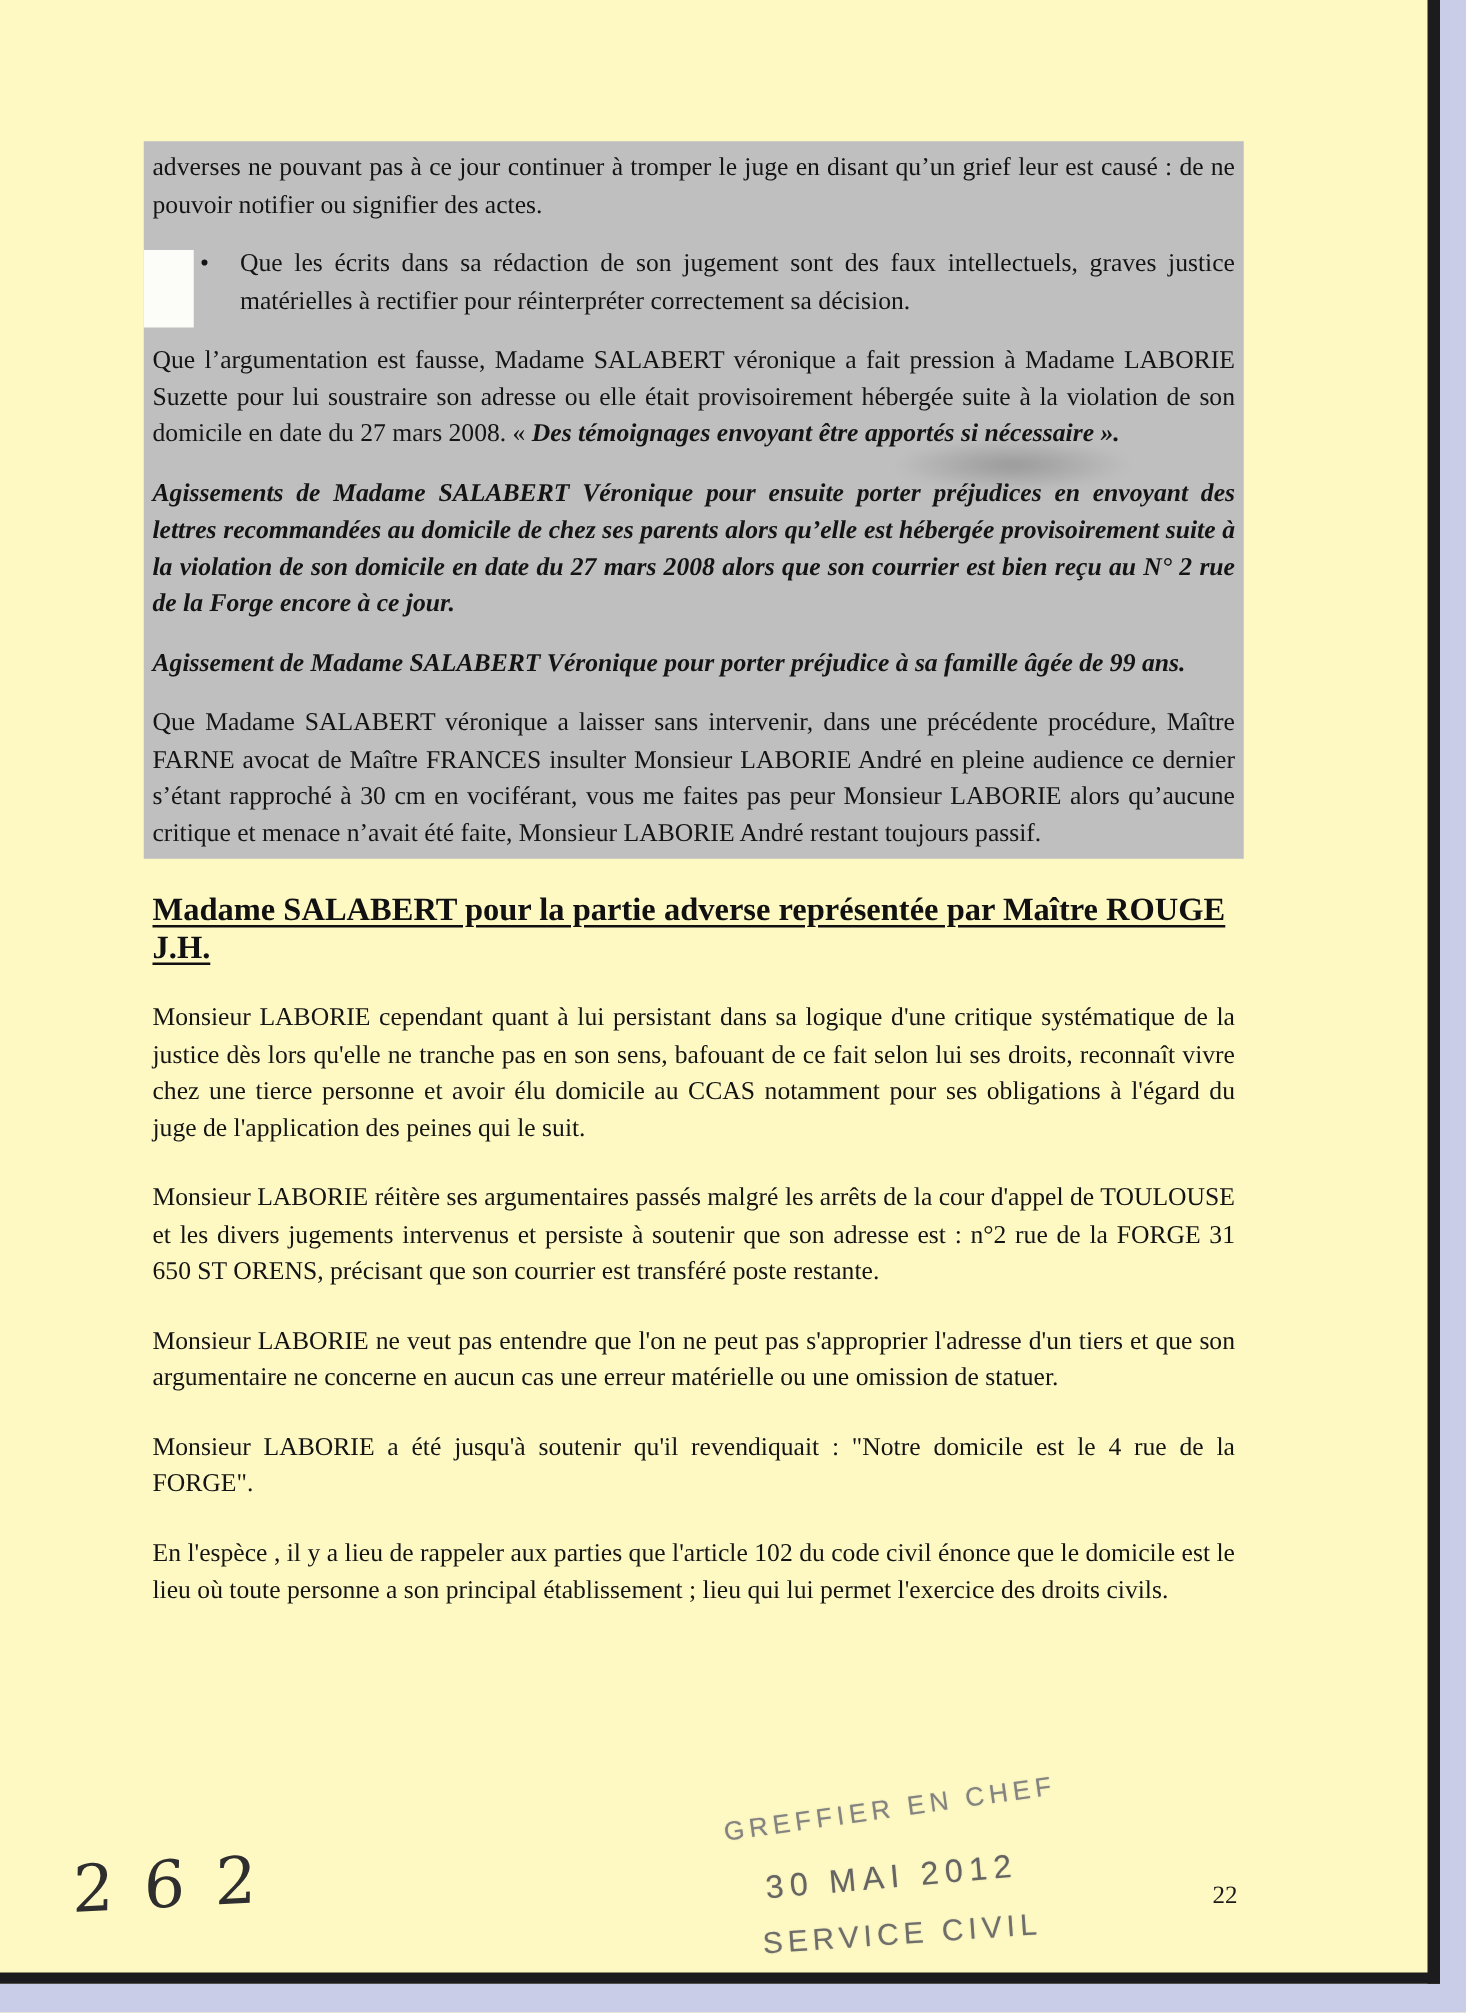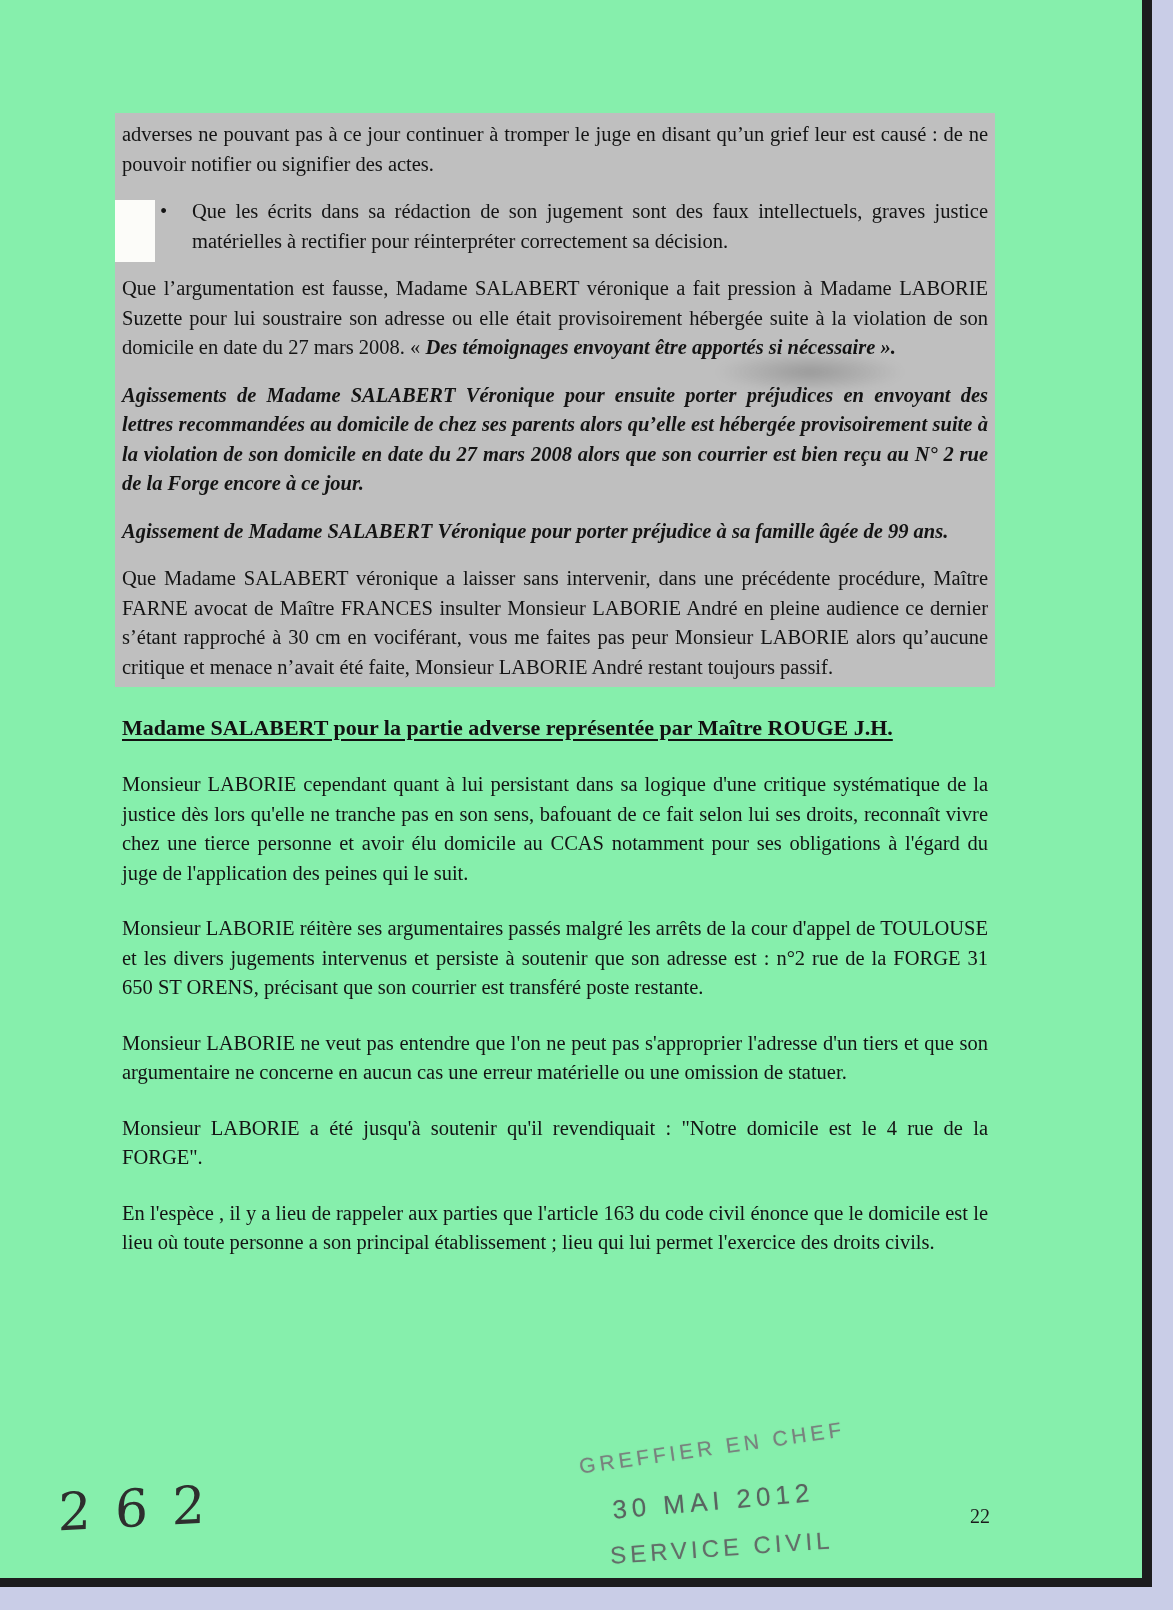--- a/index.html
+++ b/index.html
@@ -7,21 +7,21 @@
   body {
     width: 1173px; height: 1610px;
     background: #c9cde7;
     font-family: "Liberation Serif", serif;
     position: relative;
     overflow: hidden;
   }
   .page {
     position: absolute; top: 0; left: 0;
     width: 1152px; height: 1587px;
-    background: #86efac;
+    background: #fef9c3;
     border-right: 10px solid #1c1c1e;
     border-bottom: 9px solid #1c1c1e;
   }
   .content {
     position: absolute; left: 122px; top: 0;
     width: 866px;
   }
   p {
     margin: 0 0 18px 0;
     font-size: 20.5px;
@@ -56,21 +56,21 @@
   .bullet-glyph {
     width: 32px; flex: none;
     font-size: 20.5px; line-height: 29.5px; color: #141414;
   }
   .bullet-text {
     font-size: 20.5px; line-height: 29.5px;
     text-align: justify; color: #141414;
   }
   .bi { font-weight: bold; font-style: italic; }
   .heading {
-    font-size: 22px;
+    font-size: 26px;
     font-weight: bold;
     color: #111;
     text-decoration: underline;
     text-decoration-thickness: 2px;
     text-underline-offset: 4px;
     margin: 26px 0 27px 0;
     line-height: 30px;
   }
   .body-para { margin-bottom: 26px; }
   .stamp {
@@ -146,21 +146,21 @@
     <h2 class="heading">Madame SALABERT pour la partie adverse représentée par Maître ROUGE J.H.</h2>
 
     <p class="body-para">Monsieur LABORIE cependant quant à lui persistant dans sa logique d'une critique systématique de la justice dès lors qu'elle ne tranche pas en son sens, bafouant de ce fait selon lui ses droits, reconnaît vivre chez une tierce personne et avoir élu domicile au CCAS notamment pour ses obligations à l'égard du juge de l'application des peines qui le suit.</p>
 
     <p class="body-para">Monsieur LABORIE réitère ses argumentaires passés malgré les arrêts de la cour d'appel de TOULOUSE et les divers jugements intervenus et persiste à soutenir que son adresse est : n°2 rue de la FORGE 31 650 ST ORENS, précisant que son courrier est transféré poste restante.</p>
 
     <p class="body-para">Monsieur LABORIE ne veut pas entendre que l'on ne peut pas s'approprier l'adresse d'un tiers et que son argumentaire ne concerne en aucun cas une erreur matérielle ou une omission de statuer.</p>
 
     <p class="body-para">Monsieur LABORIE a été jusqu'à soutenir qu'il revendiquait : "Notre domicile est le 4 rue de la FORGE".</p>
 
-    <p class="body-para">En l'espèce , il y a lieu de rappeler aux parties que l'article 163 du code civil énonce que le domicile est le lieu où toute personne a son principal établissement ; lieu qui lui permet l'exercice des droits civils.</p>
+    <p class="body-para">En l'espèce , il y a lieu de rappeler aux parties que l'article 102 du code civil énonce que le domicile est le lieu où toute personne a son principal établissement ; lieu qui lui permet l'exercice des droits civils.</p>
 
   </div>
 
   <div class="stamp stamp-greffier">GREFFIER EN CHEF</div>
 
   <div class="stamp stamp-date">30 MAI 2012</div>
 
   <div class="stamp stamp-service">SERVICE CIVIL</div>
 
   <div class="page-number">22</div>

